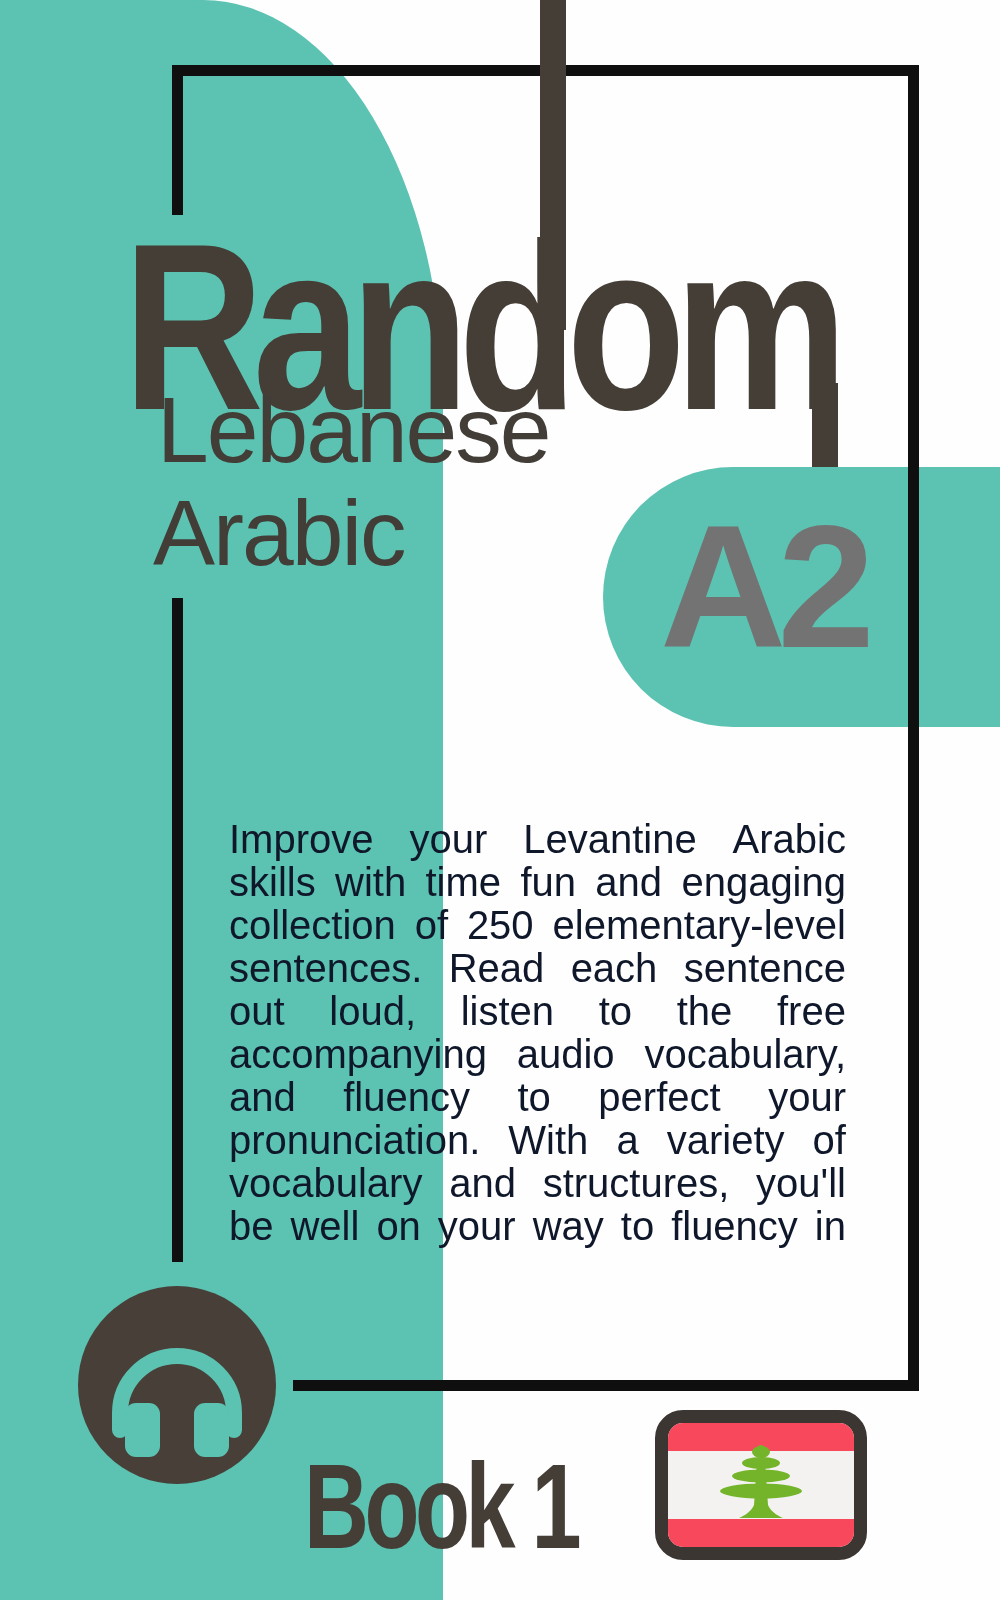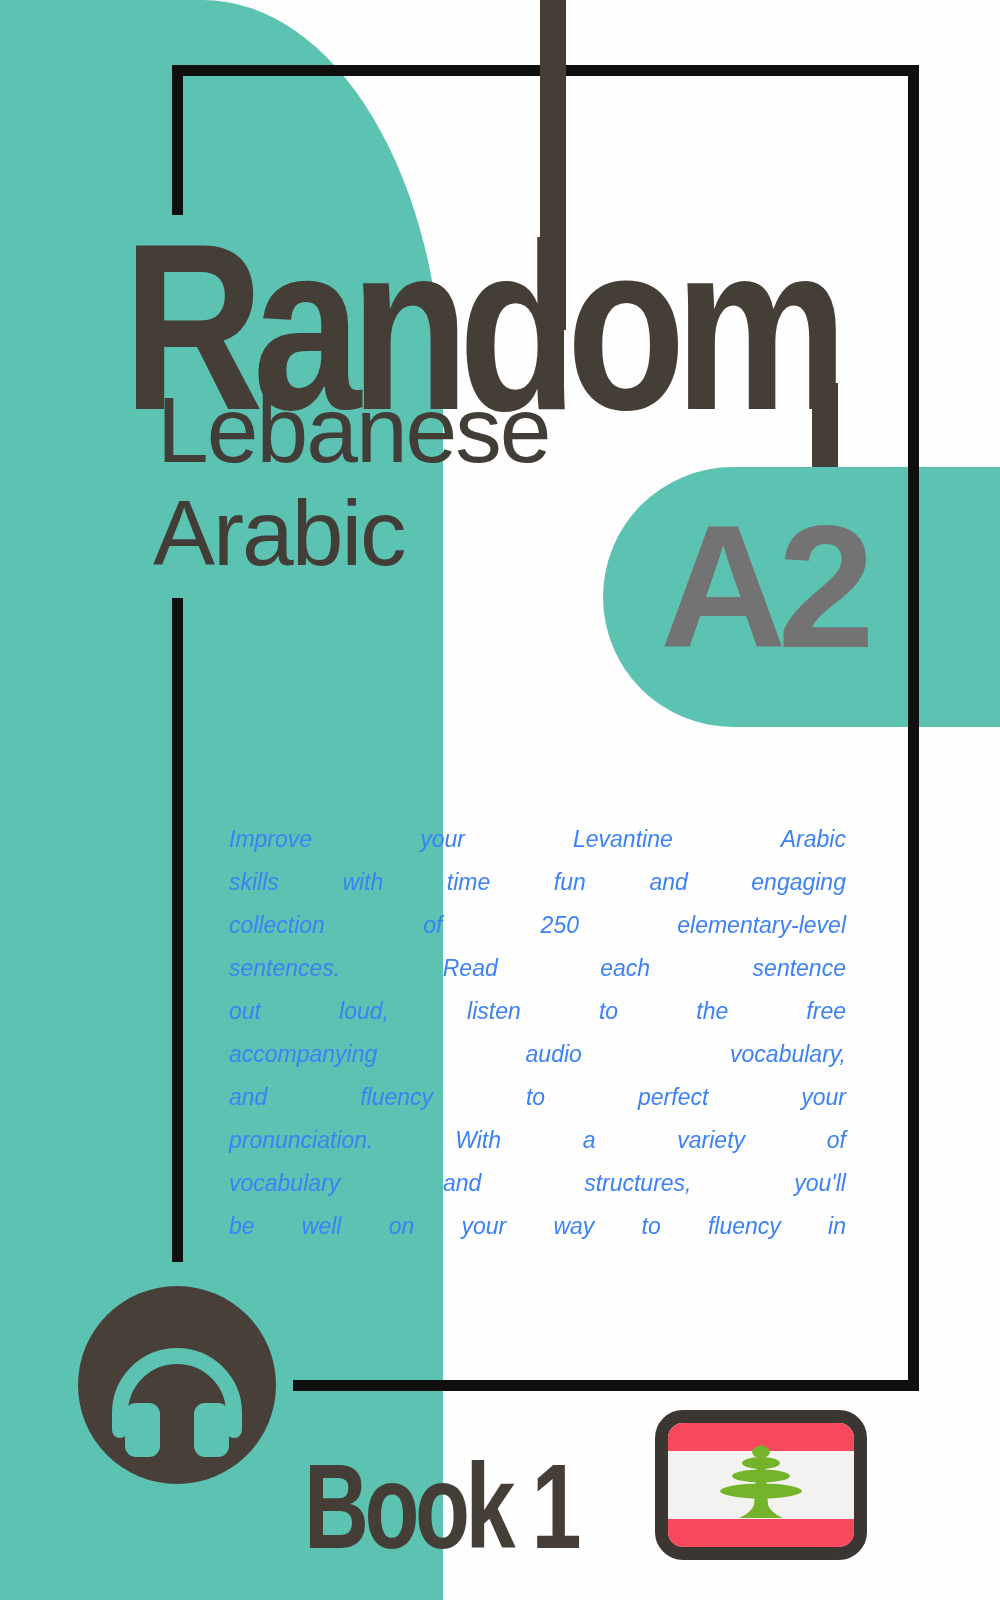--- a/index.html
+++ b/index.html
@@ -47,21 +47,21 @@
   }
   .sub1{left:157px;top:384px;}
   .sub2{left:153px;top:487px;}
   .badge-text{
     position:absolute;left:660px;top:499px;
     font-size:175px;line-height:1;font-weight:700;letter-spacing:-9px;
     color:#737373;white-space:nowrap;z-index:3;
   }
   .desc{
     position:absolute;left:229px;top:818px;width:617px;
-    font-size:23px;line-height:43px;color:#3b82f6;z-index:3;font-style:italic;
+    font-size:40px;line-height:43px;color:#0f172a;z-index:3;
   }
   .desc-line{display:flex;justify-content:space-between;height:43px;}
   .desc-line.plain{display:block;padding-left:58px;}
   .hp{position:absolute;left:77px;top:1285px;width:200px;height:200px;z-index:3;}
   .book-label{
     position:absolute;left:304px;top:1446px;
     font-size:100px;line-height:1;font-weight:700;letter-spacing:-5px;
     color:#453e37;transform:scale(0.9,1.2);transform-origin:left top;
     white-space:nowrap;z-index:3;
   }

